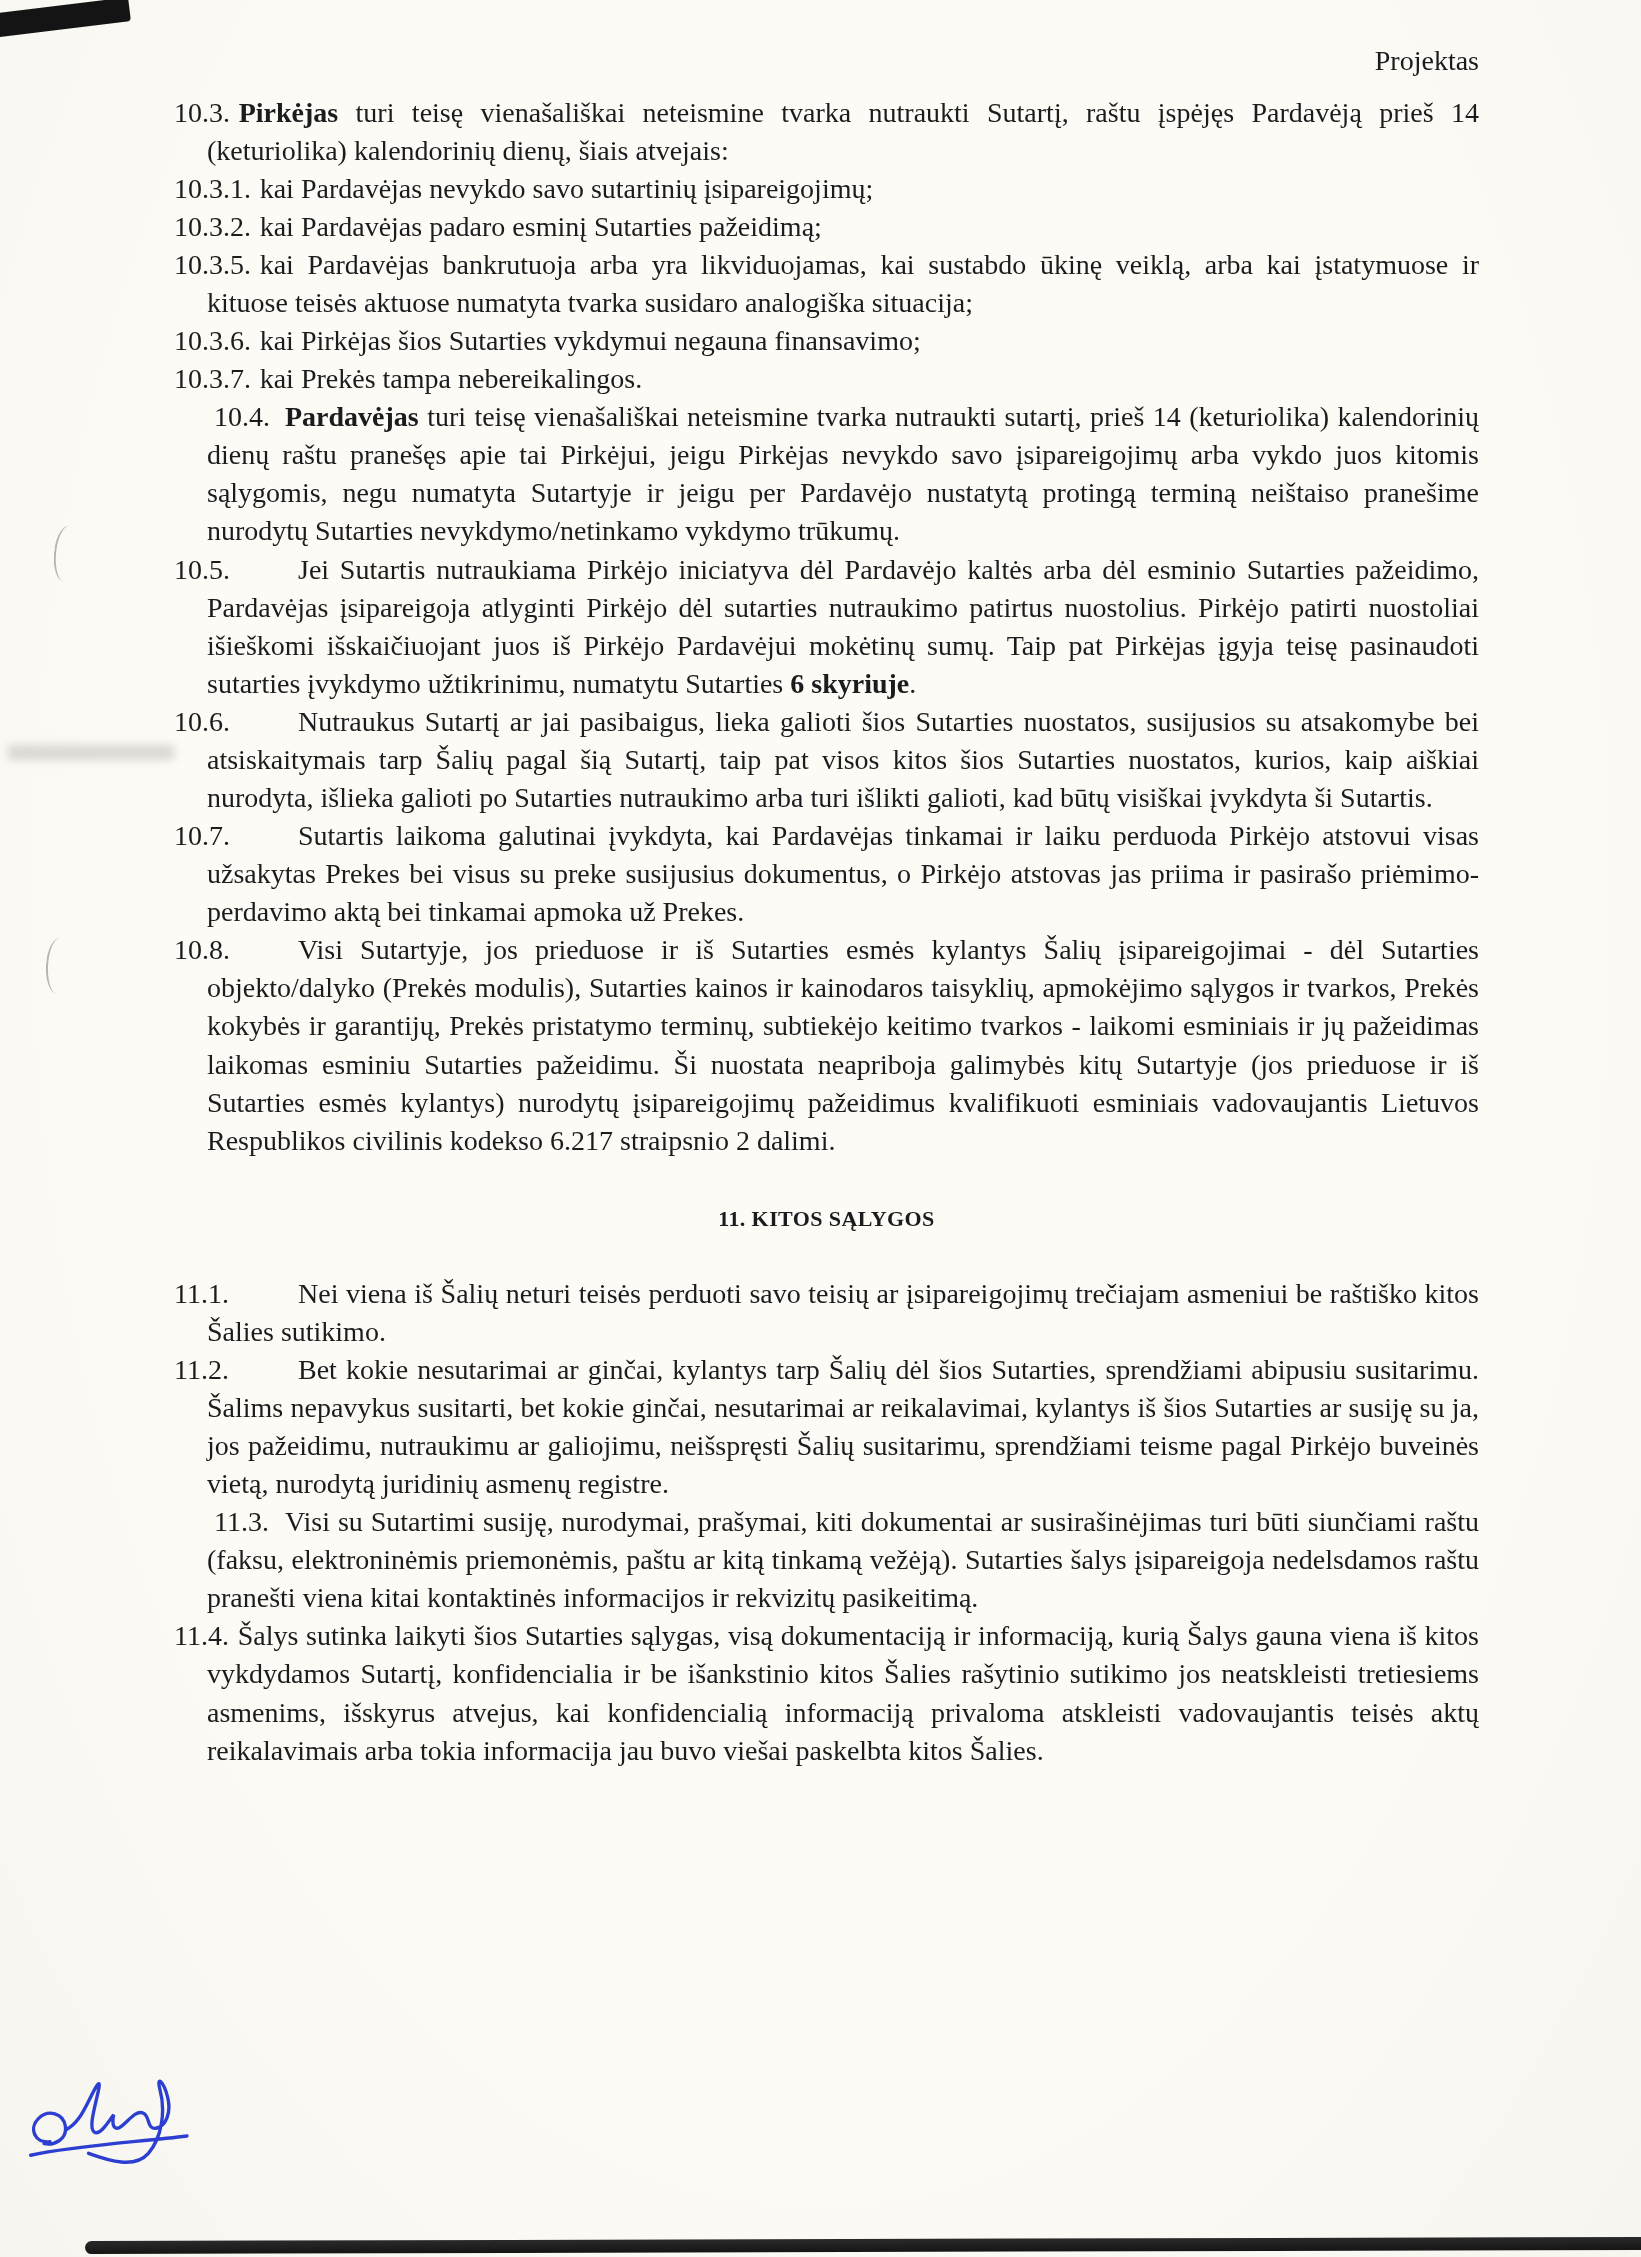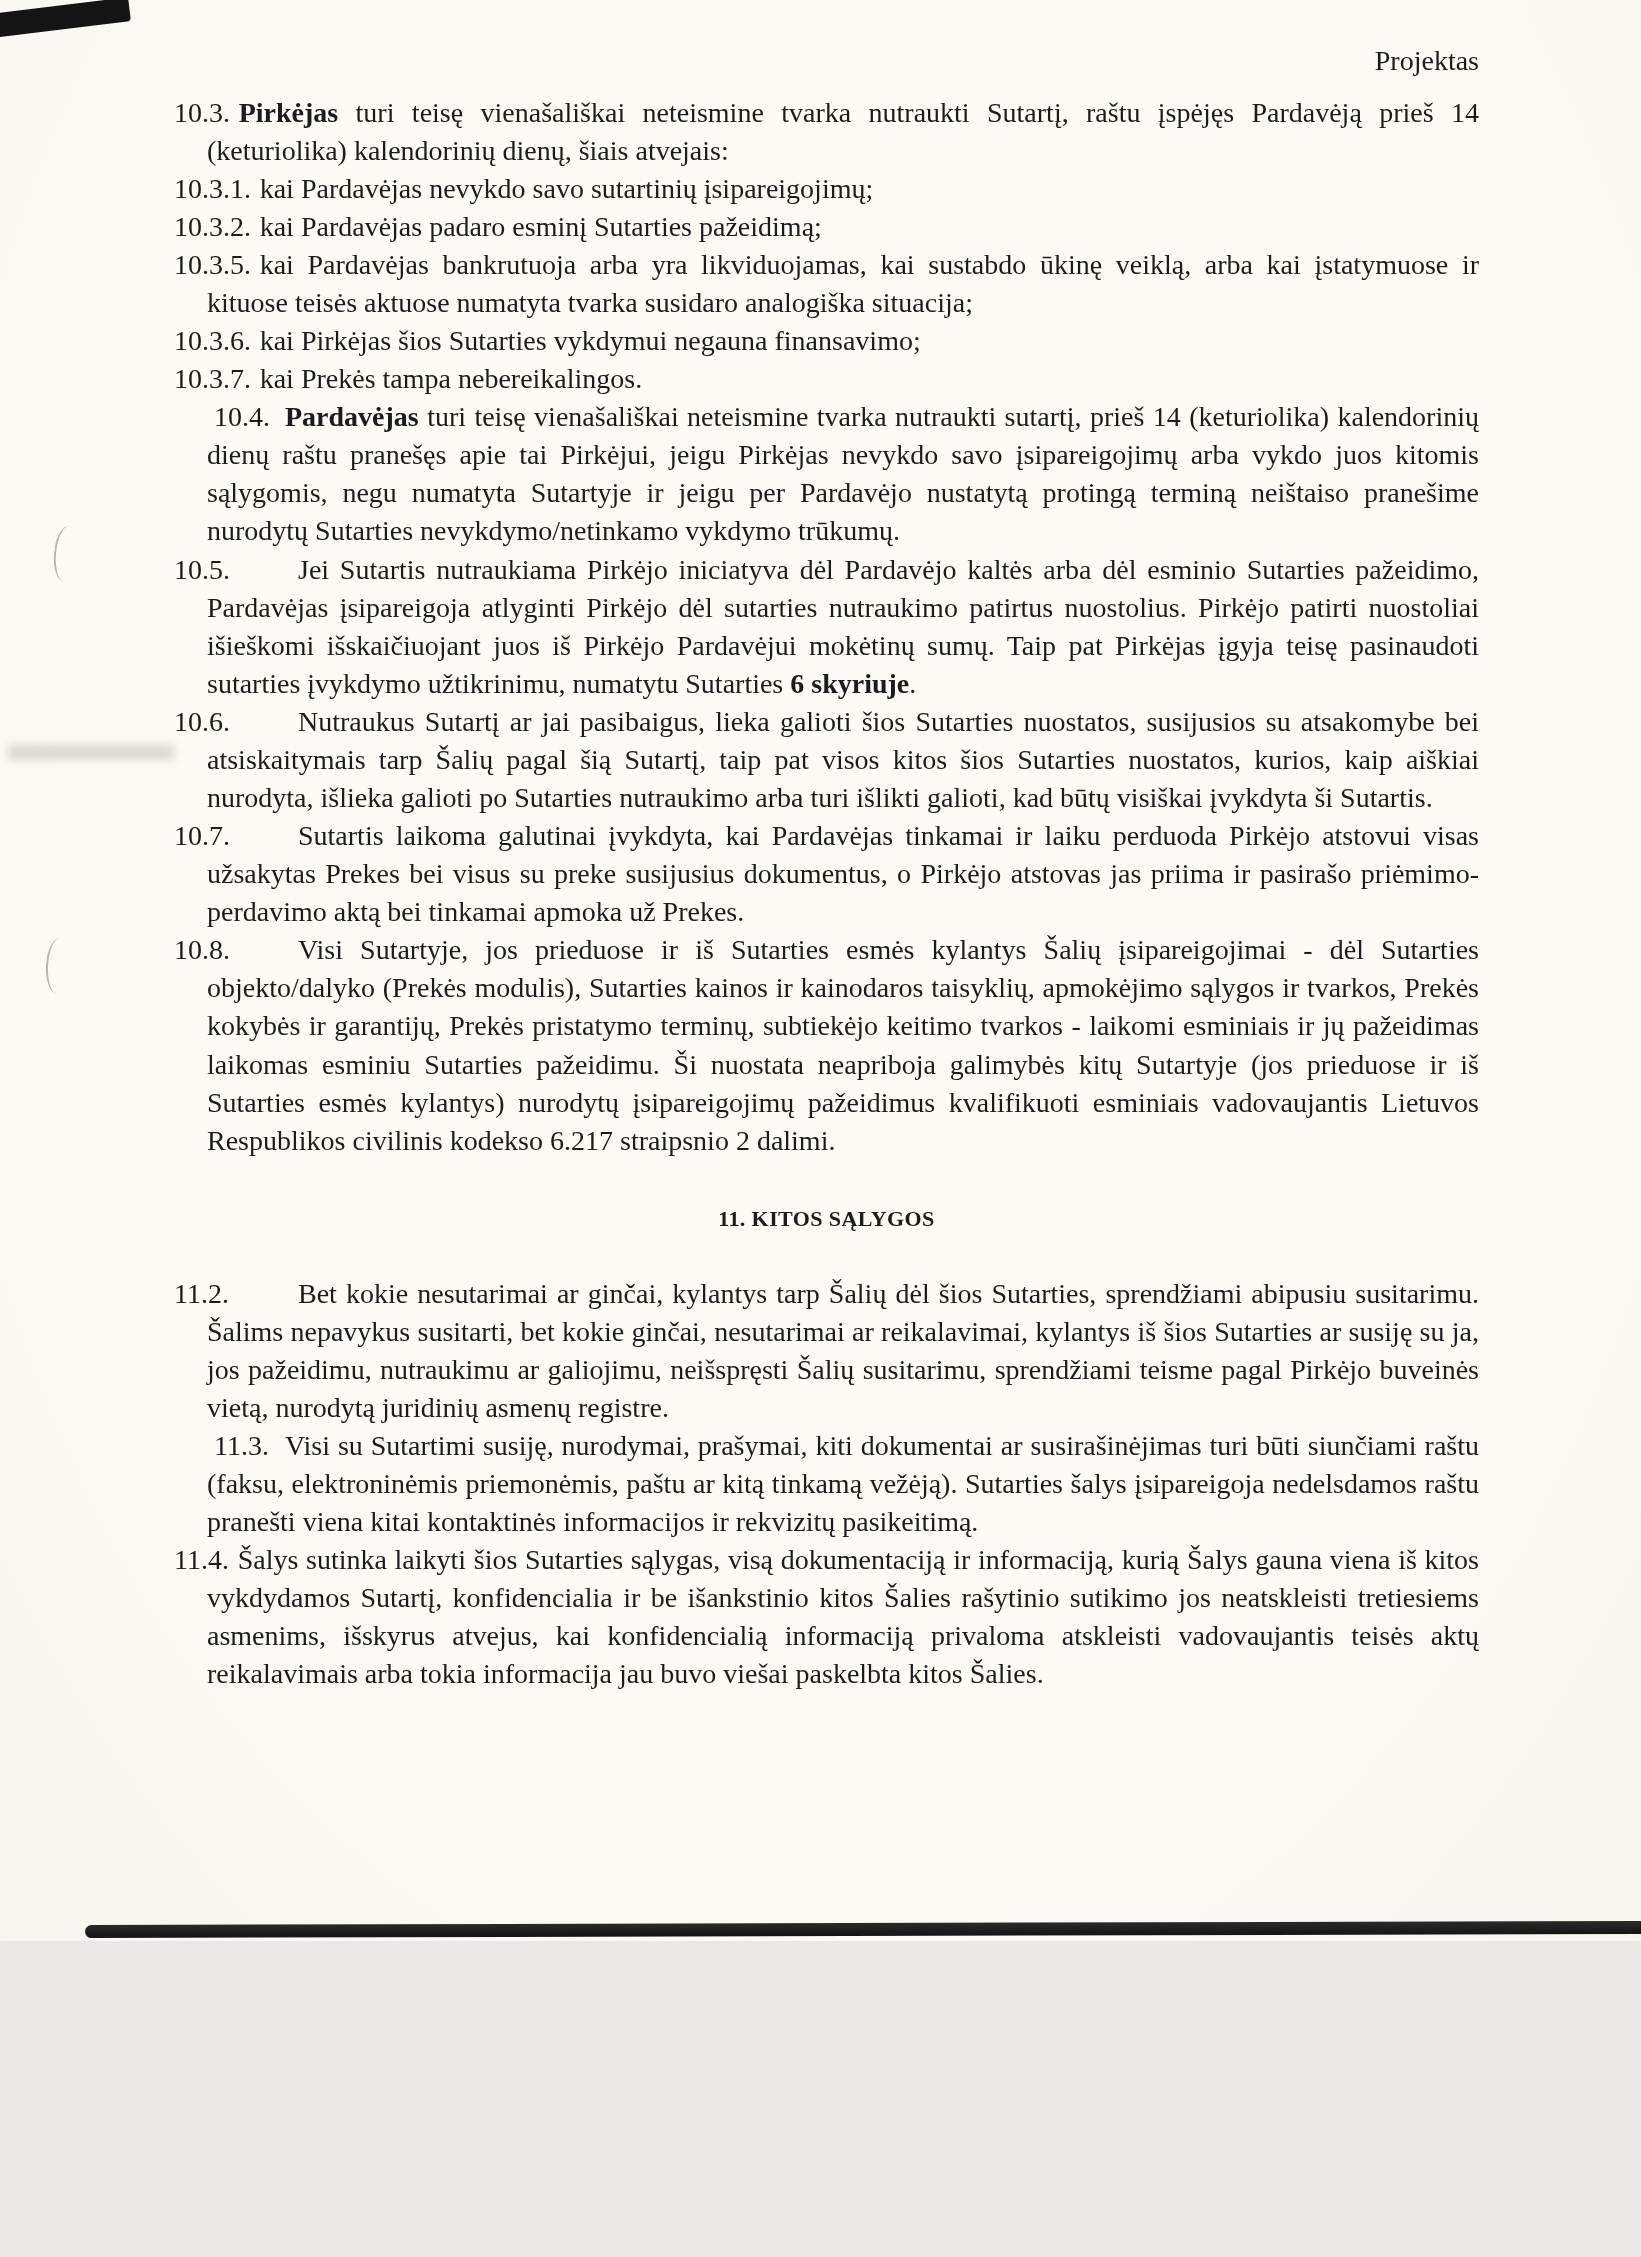--- a/index.html
+++ b/index.html
@@ -2,21 +2,21 @@
 <html lang="lt"><head>
 <meta charset="utf-8">
 <style>
   * { box-sizing: border-box; }
   html, body { margin: 0; padding: 0; }
   body { background: #e9e8e4; }
 
   .page {
     position: relative;
     width: 1641px;
-    height: 1941px;
+    height: 2257px;
     margin: 0 auto;
     overflow: hidden;
     background:
       radial-gradient(ellipse at 50% 40%, #fcfbf6 60%, #f6f5ef 100%);
     font-family: "Liberation Serif", "DejaVu Serif", serif;
     color: #1c1c1e;
   }
 
   .content {
     position: absolute;
@@ -134,20 +134,21 @@
     <p class="item g3"><span class="num">10.5.</span><span class="t">Jei Sutartis nutraukiama Pirkėjo iniciatyva dėl Pardavėjo kaltės arba dėl esminio Sutarties pažeidimo, Pardavėjas įsipareigoja atlyginti Pirkėjo dėl sutarties nutraukimo patirtus nuostolius. Pirkėjo patirti nuostoliai išieškomi išskaičiuojant juos iš Pirkėjo Pardavėjui mokėtinų sumų.  Taip pat Pirkėjas įgyja teisę pasinaudoti sutarties įvykdymo užtikrinimu, numatytu Sutarties </span><span class="b">6 skyriuje</span><span class="t">.</span></p>
 
     <p class="item g3"><span class="num">10.6.</span><span class="t">Nutraukus Sutartį ar jai pasibaigus, lieka galioti šios Sutarties nuostatos, susijusios su atsakomybe bei atsiskaitymais tarp Šalių pagal šią Sutartį, taip pat visos kitos šios Sutarties nuostatos, kurios, kaip aiškiai nurodyta, išlieka galioti po Sutarties nutraukimo arba turi išlikti galioti, kad būtų visiškai įvykdyta ši Sutartis.</span><span class="b"></span><span class="t"></span></p>
 
     <p class="item g3"><span class="num">10.7.</span><span class="t">Sutartis laikoma galutinai įvykdyta, kai Pardavėjas tinkamai ir laiku perduoda Pirkėjo atstovui visas užsakytas Prekes bei visus su preke susijusius dokumentus, o Pirkėjo atstovas jas priima ir pasirašo priėmimo-perdavimo aktą bei tinkamai apmoka už Prekes.</span><span class="b"></span><span class="t"></span></p>
 
     <p class="item g3"><span class="num">10.8.</span><span class="t">Visi Sutartyje, jos prieduose ir iš Sutarties esmės kylantys Šalių įsipareigojimai - dėl Sutarties objekto/dalyko (Prekės modulis), Sutarties kainos ir kainodaros taisyklių, apmokėjimo sąlygos ir tvarkos, Prekės kokybės ir garantijų, Prekės pristatymo terminų, subtiekėjo keitimo tvarkos - laikomi esminiais ir jų pažeidimas laikomas esminiu Sutarties pažeidimu. Ši nuostata neapriboja galimybės kitų Sutartyje (jos prieduose ir iš Sutarties esmės kylantys) nurodytų įsipareigojimų pažeidimus kvalifikuoti esminiais vadovaujantis Lietuvos Respublikos civilinis kodekso 6.217 straipsnio 2 dalimi.</span><span class="b"></span><span class="t"></span></p>
 
     <h2 class="heading">11. KITOS SĄLYGOS</h2>
 
+    <p class="item g3"><span class="num">11.1.</span><span class="t">Nei viena iš Šalių neturi teisės perduoti savo teisių ar įsipareigojimų trečiajam asmeniui be raštiško kitos Šalies sutikimo.</span><span class="b"></span><span class="t"></span></p>
 
     <p class="item g3"><span class="num">11.2.</span><span class="t">Bet kokie nesutarimai ar ginčai, kylantys tarp Šalių dėl šios Sutarties, sprendžiami abipusiu susitarimu. Šalims nepavykus susitarti, bet kokie ginčai, nesutarimai ar reikalavimai, kylantys iš šios Sutarties ar susiję su ja, jos pažeidimu, nutraukimu ar galiojimu, neišspręsti Šalių susitarimu, sprendžiami teisme pagal Pirkėjo buveinės vietą, nurodytą juridinių asmenų registre.</span><span class="b"></span><span class="t"></span></p>
 
     <p class="item g2"><span class="num">11.3.</span><span class="t">Visi su Sutartimi susiję, nurodymai, prašymai, kiti dokumentai ar susirašinėjimas turi būti siunčiami raštu (faksu, elektroninėmis priemonėmis, paštu ar kitą tinkamą vežėją). Sutarties šalys įsipareigoja nedelsdamos raštu pranešti viena kitai kontaktinės informacijos ir rekvizitų pasikeitimą.</span><span class="b"></span><span class="t"></span></p>
 
     <p class="item g1"><span class="num">11.4.</span><span class="t">Šalys sutinka laikyti šios Sutarties sąlygas, visą dokumentaciją ir informaciją, kurią Šalys gauna viena iš kitos vykdydamos Sutartį, konfidencialia ir be išankstinio kitos Šalies rašytinio sutikimo jos neatskleisti tretiesiems asmenims, išskyrus atvejus, kai konfidencialią informaciją privaloma atskleisti vadovaujantis teisės aktų reikalavimais arba tokia informacija jau buvo viešai paskelbta kitos Šalies.</span><span class="b"></span><span class="t"></span></p>
 
   </div>
 </div>
 

